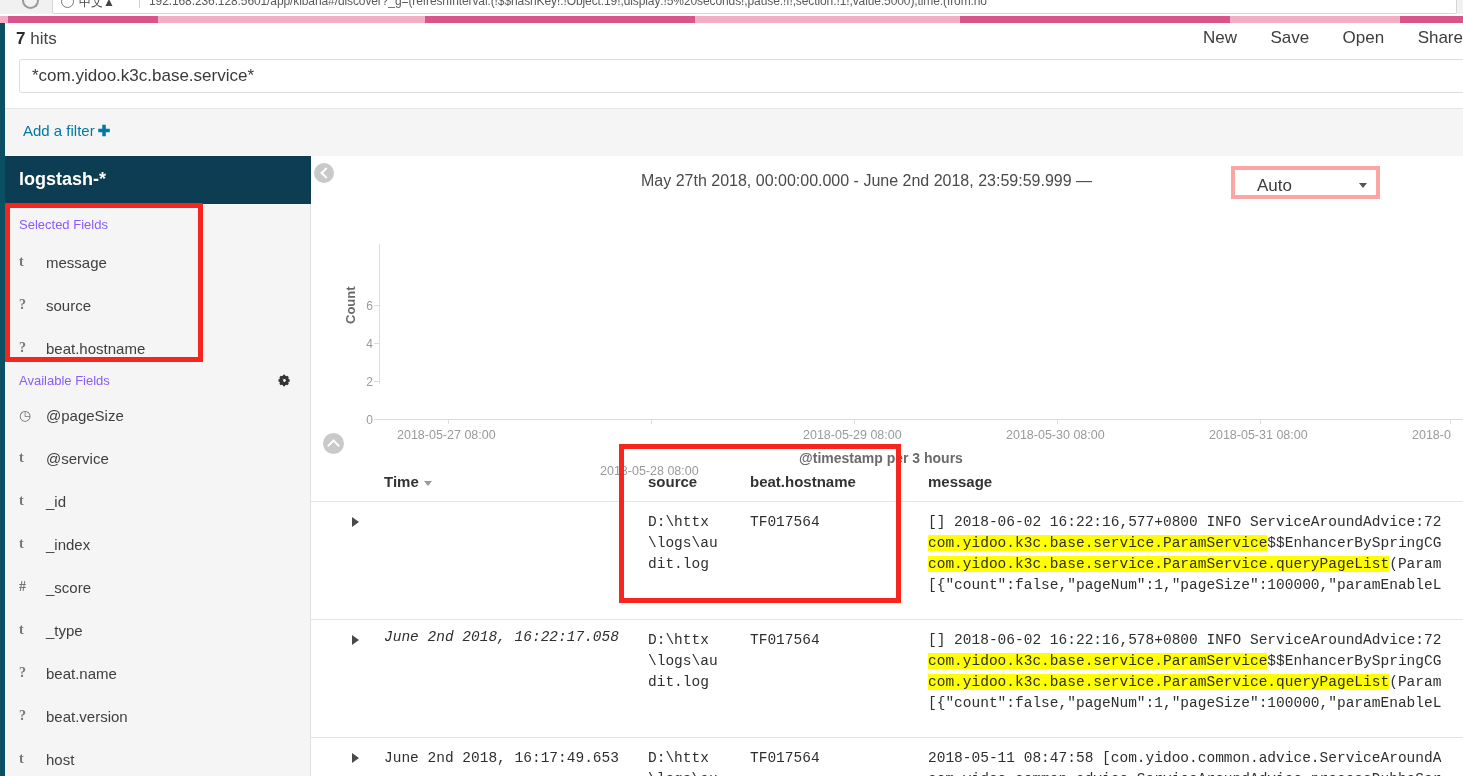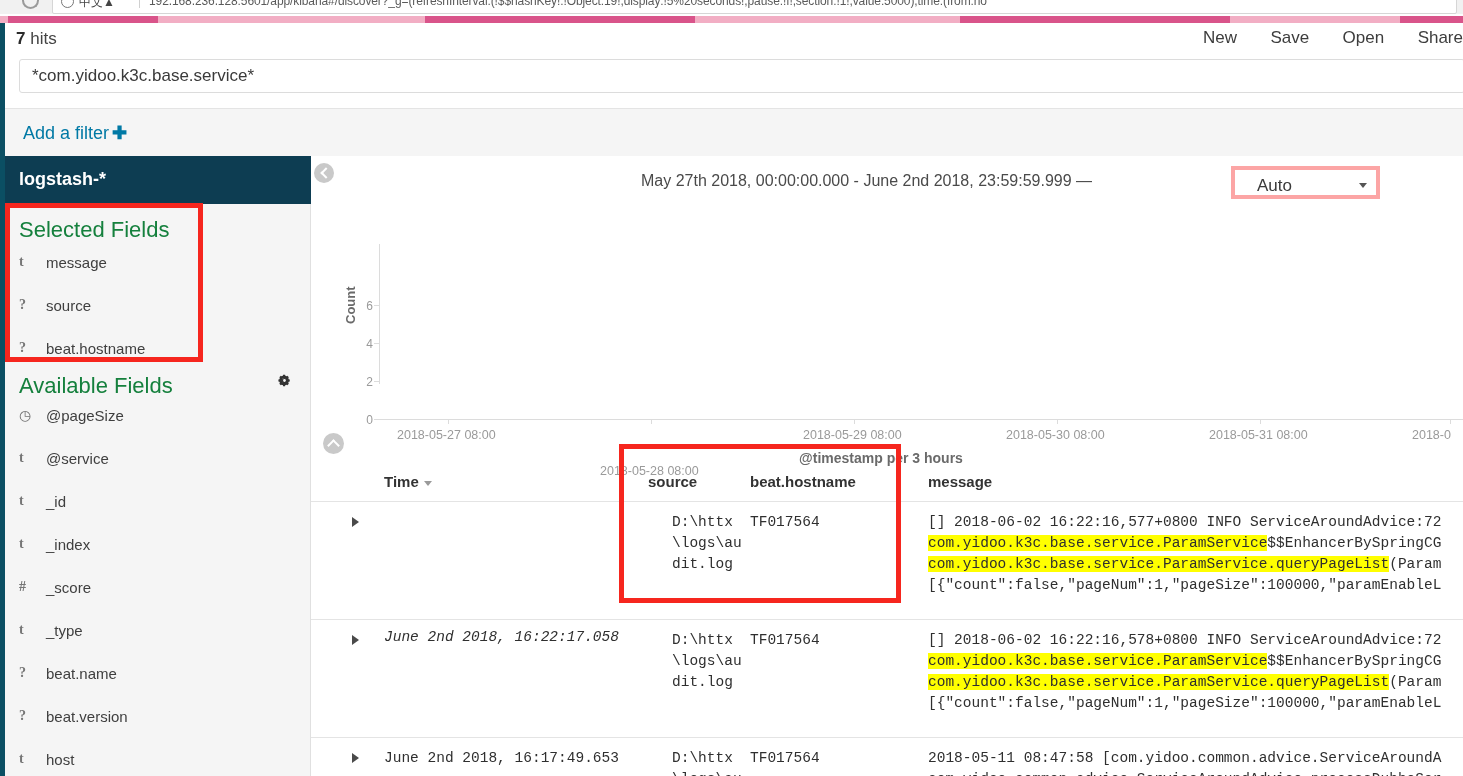--- a/index.html
+++ b/index.html
@@ -81,38 +81,38 @@
     font-family: "Liberation Sans", sans-serif; font-size: 17px; color: #3a3a3a;
     padding: 0 12px; outline: none;
   }
 
   
   .filter-bar {
     position: absolute; left: 5px; top: 108px; width: 1458px; height: 48px;
     background: #f5f5f5; border-top: 1px solid #e4e4e4;
   }
   .add-filter {
-    position: absolute; left: 18px; top: 13px; font-size: 18px; color: #0079a5; cursor: pointer;
+    position: absolute; left: 18px; top: 13px; font-size: 15px; color: #0079a5; cursor: pointer;
   }
   .add-filter .plus { color: #0079a5; font-weight: bold; margin-left: 3px; }
 
   
   .sidebar {
     position: absolute; left: 5px; top: 156px; width: 306px; height: 620px;
     background: #f5f5f5; border-right: 1px solid #e0e0e0;
   }
   .index-pattern {
     position: absolute; left: 0; top: 0; width: 306px; height: 48px;
     background: #0d3d52; color: #ffffff;
   }
   .index-pattern span {
     position: absolute; left: 14px; top: 13px; font-size: 18px; font-weight: bold;
   }
   .section-title {
-    position: absolute; left: 14px; font-size: 22px; color: #15803d; white-space: nowrap;
+    position: absolute; left: 14px; font-size: 13px; color: #8b5cf6; white-space: nowrap;
   }
   .gear-icon {
     position: absolute; left: 272px; width: 15px; height: 15px; cursor: pointer;
   }
   .field-row {
     position: absolute; left: 14px; height: 22px; width: 280px; cursor: pointer;
   }
   .field-type {
     position: absolute; left: 0; top: 0; width: 18px; text-align: left;
     font-size: 14px; font-weight: bold; color: #767676;
@@ -203,21 +203,21 @@
   .expand-caret {
     position: absolute; left: 41px; width: 0; height: 0;
     border-top: 5px solid transparent; border-bottom: 5px solid transparent;
     border-left: 7px solid #4a4a4a; cursor: pointer;
   }
   .cell {
     position: absolute;
     font-family: "Liberation Mono", monospace; font-size: 14.5px; color: #2f2f2f;
     line-height: 21px; white-space: pre;
   }
-  .cell.src { width: 70px; white-space: pre-wrap; word-break: break-all; margin-left: 24px; }
+  .cell.src { width: 70px; white-space: pre-wrap; word-break: break-all; }
   .cell.msg { width: 560px; white-space: pre; overflow: hidden; }
   .hl { background: #ffff00; text-align: center; }
 
   
   .annot {
     position: absolute; border: 5px solid #f6261e; pointer-events: none;
   }
 </style>
 </head>
 <body>

